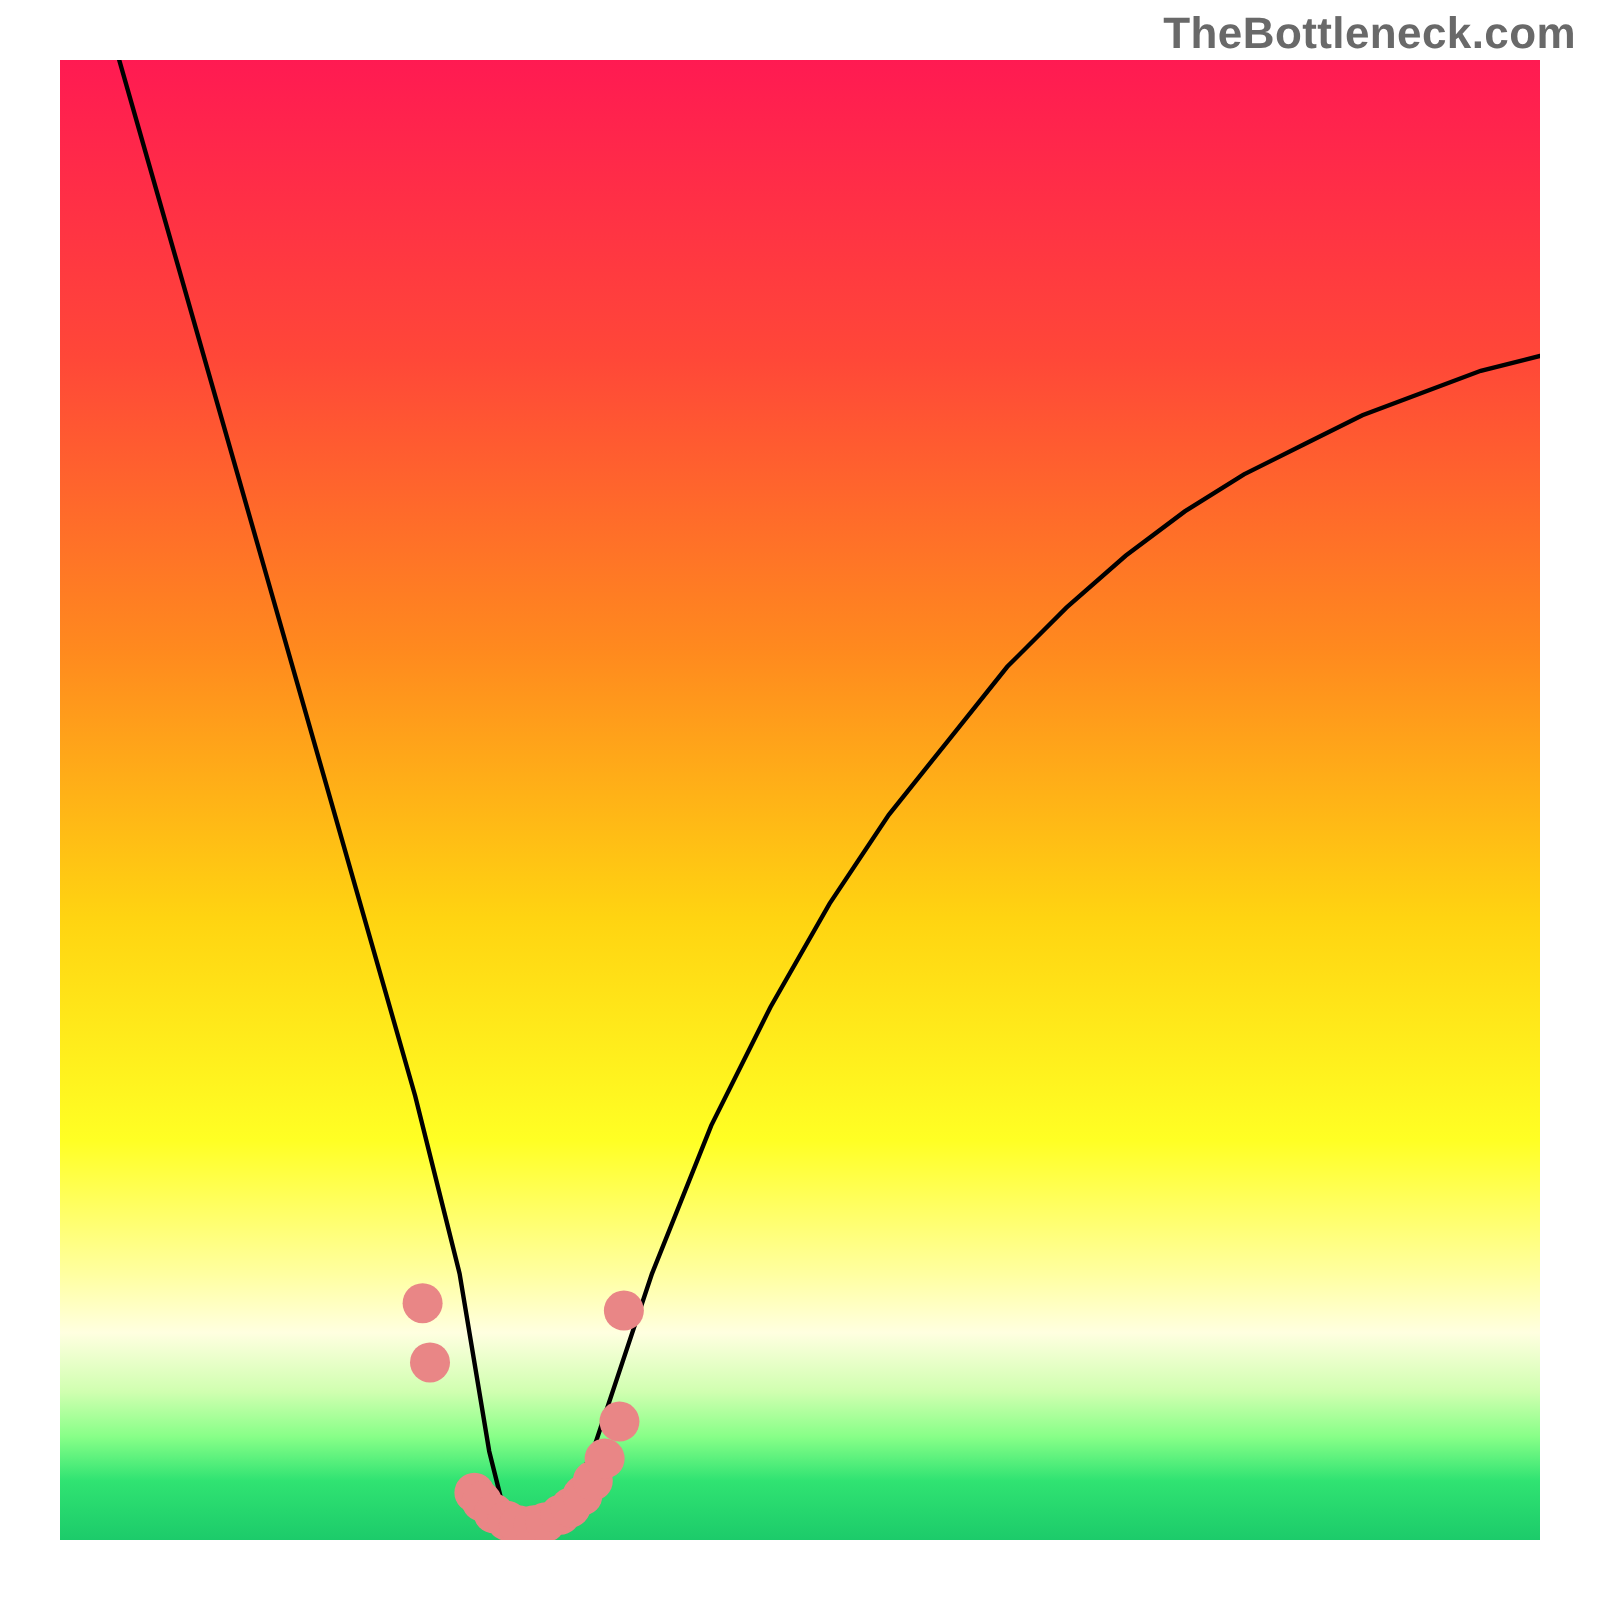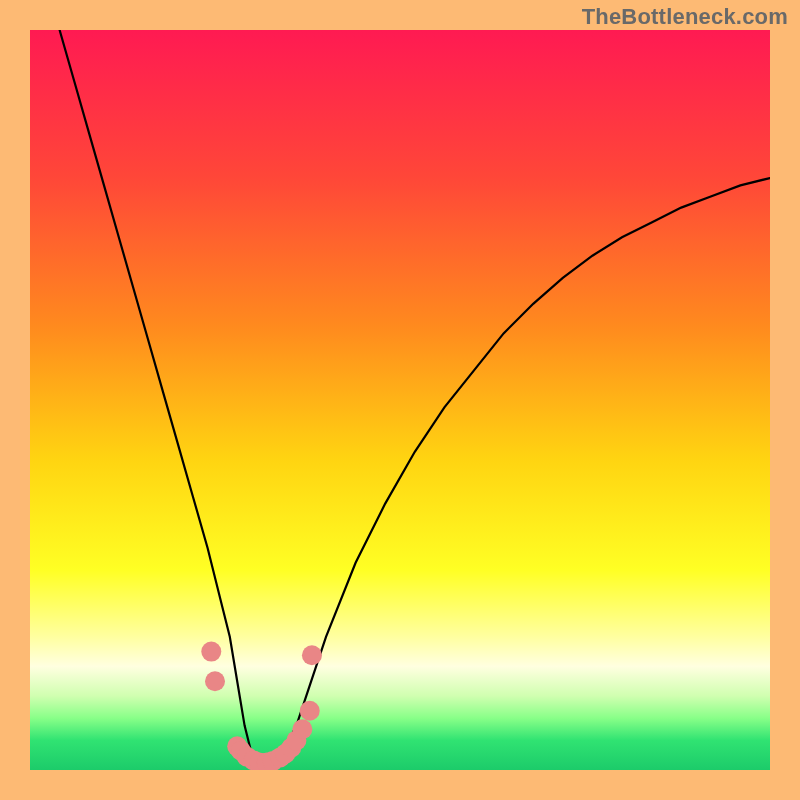--- a/index.html
+++ b/index.html
@@ -9,21 +9,21 @@
     height: 800px;
     background: #000000;
     overflow: hidden;
   }
   .frame {
     position: absolute;
     top: 0;
     left: 0;
     width: 800px;
     height: 800px;
-    background: #fdba74;
+    background: #ffffff;
   }
   .watermark {
     position: absolute;
     top: 4px;
     right: 12px;
     font-family: Arial, Helvetica, sans-serif;
     font-size: 22px;
     font-weight: 600;
     color: #696969;
     letter-spacing: 0.2px;

